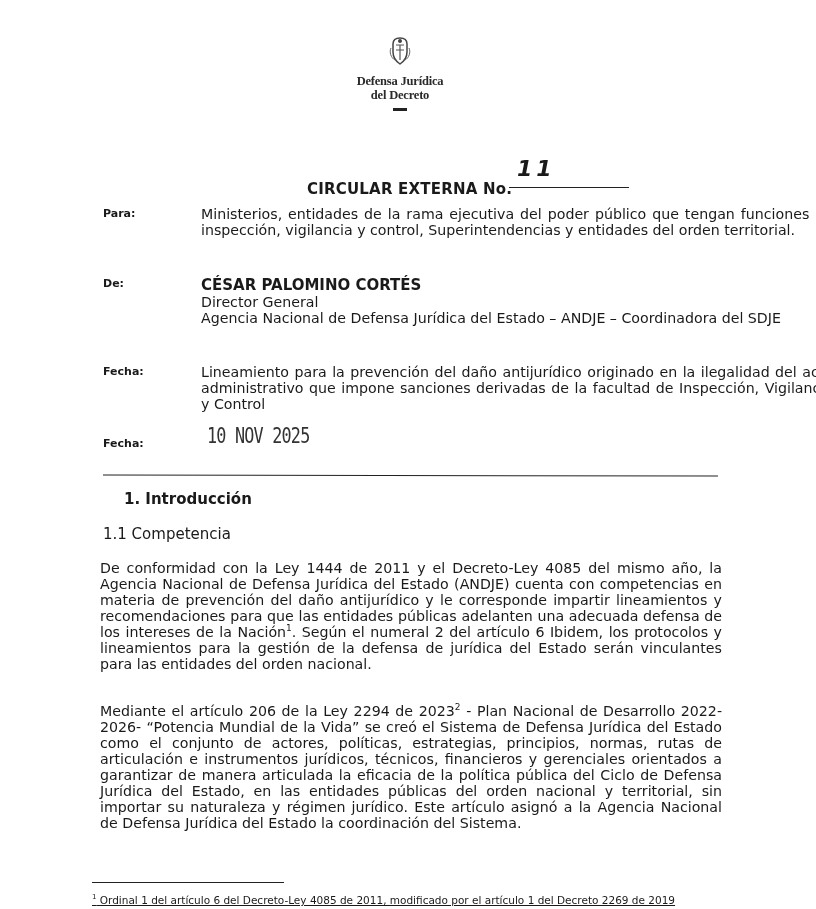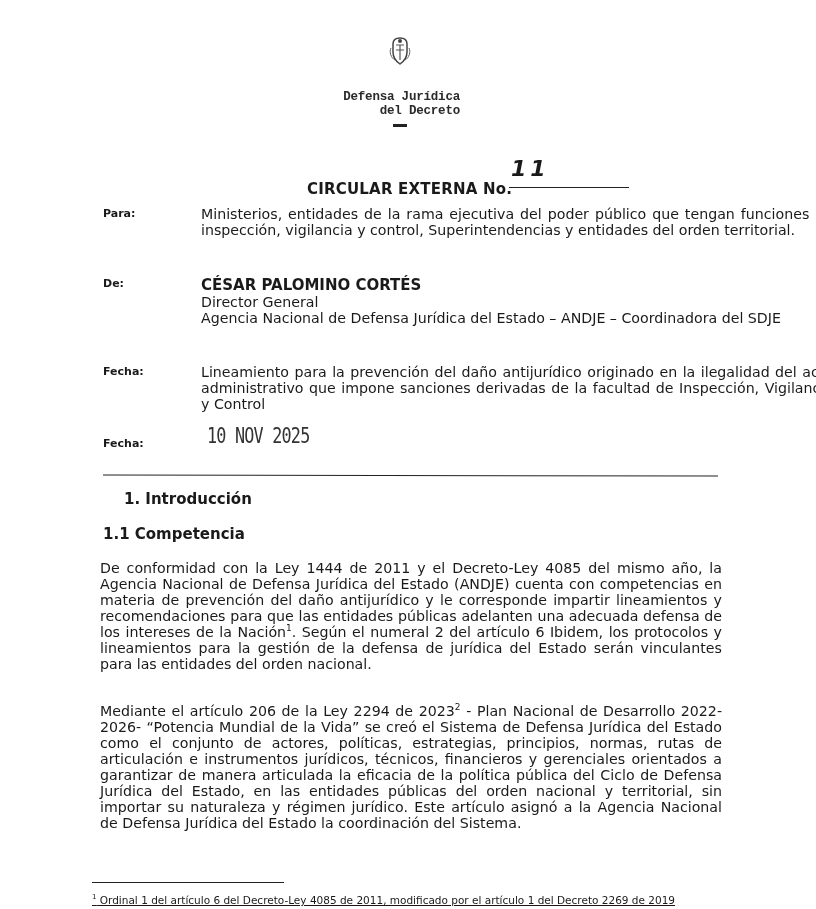--- a/index.html
+++ b/index.html
@@ -1,31 +1,31 @@
 <!DOCTYPE html>
 <html><head>
 <meta charset="utf-8">
 <style>
   html, body { margin:0; padding:0; background:#ffffff; }
   body { width:816px; height:909px; overflow:hidden; position:relative; font-family:"DejaVu Sans", sans-serif; color:#1a1a1a; }
   .page { position:absolute; left:0; top:0; width:816px; height:909px; background:#fff; }
   .logo { position:absolute; left:340px; top:36px; width:120px; text-align:center; }
   .crest { width:24px; height:30px; margin:0 auto; }
-  .logo-text { font-family:Liberation Mono, monospace; font-size:12.5px; line-height:14px; color:#2a2a2a; font-weight:600; letter-spacing:-0.2px; margin-top:20px;text-align:right; }
+  .logo-text { font-family:Liberation Serif, serif; font-size:12.5px; line-height:14px; color:#2a2a2a; font-weight:600; letter-spacing:-0.2px; margin-top:4px; }
   .logo-bar { width:14px; height:3px; background:#222; margin:6px auto 0; }
   .circ { position:absolute; left:307px; top:168px; font-weight:bold; font-size:15px; letter-spacing:0.2px;margin-top:12px; }
   .circ-num { position:absolute; left:509px; top:156px; font-family:"DejaVu Sans", sans-serif; font-style:italic; font-weight:bold; font-size:22px; width:120px; border-bottom:1.5px solid #222; height:31px; }
   .row { position:absolute; left:103px; font-size:14.2px; line-height:16px; }
   .lbl { position:absolute; left:0; top:0; font-weight:bold; font-size:11px; }
   .val { position:absolute; left:98px; top:0; width:632px; text-align:justify; }
   .val b { font-size:15px; }
   .fecha-val { font-family:"DejaVu Sans Mono", monospace; font-size:21px; letter-spacing:-1px; transform:scaleX(0.8); transform-origin:left; color:#333; }
   .hr { position:absolute; left:103px; top:475px; width:615px; height:0; border-top:1.5px solid #222; transform:rotate(0.1deg); }
   .h1 { position:absolute; left:124px; top:490px; font-weight:bold; font-size:15px; }
-  .h2 { position:absolute; left:103px; top:525px; font-weight:bold; font-size:15px; }
+  .h2 { position:absolute; left:103px; top:525px; font-weight:normal; font-size:15px; }
   .para { position:absolute; left:100px; width:622px; font-size:14.2px; line-height:16px; text-align:justify; }
   .para sup { font-size:9px; line-height:0; }
   .fn-line { position:absolute; left:92px; top:882px; width:192px; border-top:1px solid #222; }
   .fn { position:absolute; left:92px; top:893px; font-size:10.5px; white-space:nowrap;text-decoration:underline; }
   .fn sup { font-size:7px; }
 </style>
 </head>
 <body>
 
 <div class="page">
@@ -38,21 +38,21 @@
       <path d="M3 12 C1 16 3 22 7 24 M21 12 C23 16 21 22 17 24" fill="none" stroke="#666" stroke-width="1"></path>
     </svg>
     <div class="logo-text">
       <div>Defensa Jurídica</div>
       <div>del Decreto</div>
     </div>
     <div class="logo-bar"></div>
   </div>
 
   <div class="circ">CIRCULAR EXTERNA No.</div>
-  <div class="circ-num"><span style="margin-left:2px;letter-spacing:4px;">11</span></div>
+  <div class="circ-num"><span style="margin-left:8px;letter-spacing:4px;">11</span></div>
 
   <div class="row" style="top:206px;">
     <div class="lbl">Para:</div>
     <div class="val">Ministerios, entidades de la rama ejecutiva del poder público que tengan funciones de inspección, vigilancia y control, Superintendencias y entidades del orden territorial.</div>
   </div>
 
   <div class="row" style="top:276px;">
     <div class="lbl">De:</div>
     <div class="val">
       <b style="display:block;line-height:18px;">CÉSAR PALOMINO CORTÉS</b>

